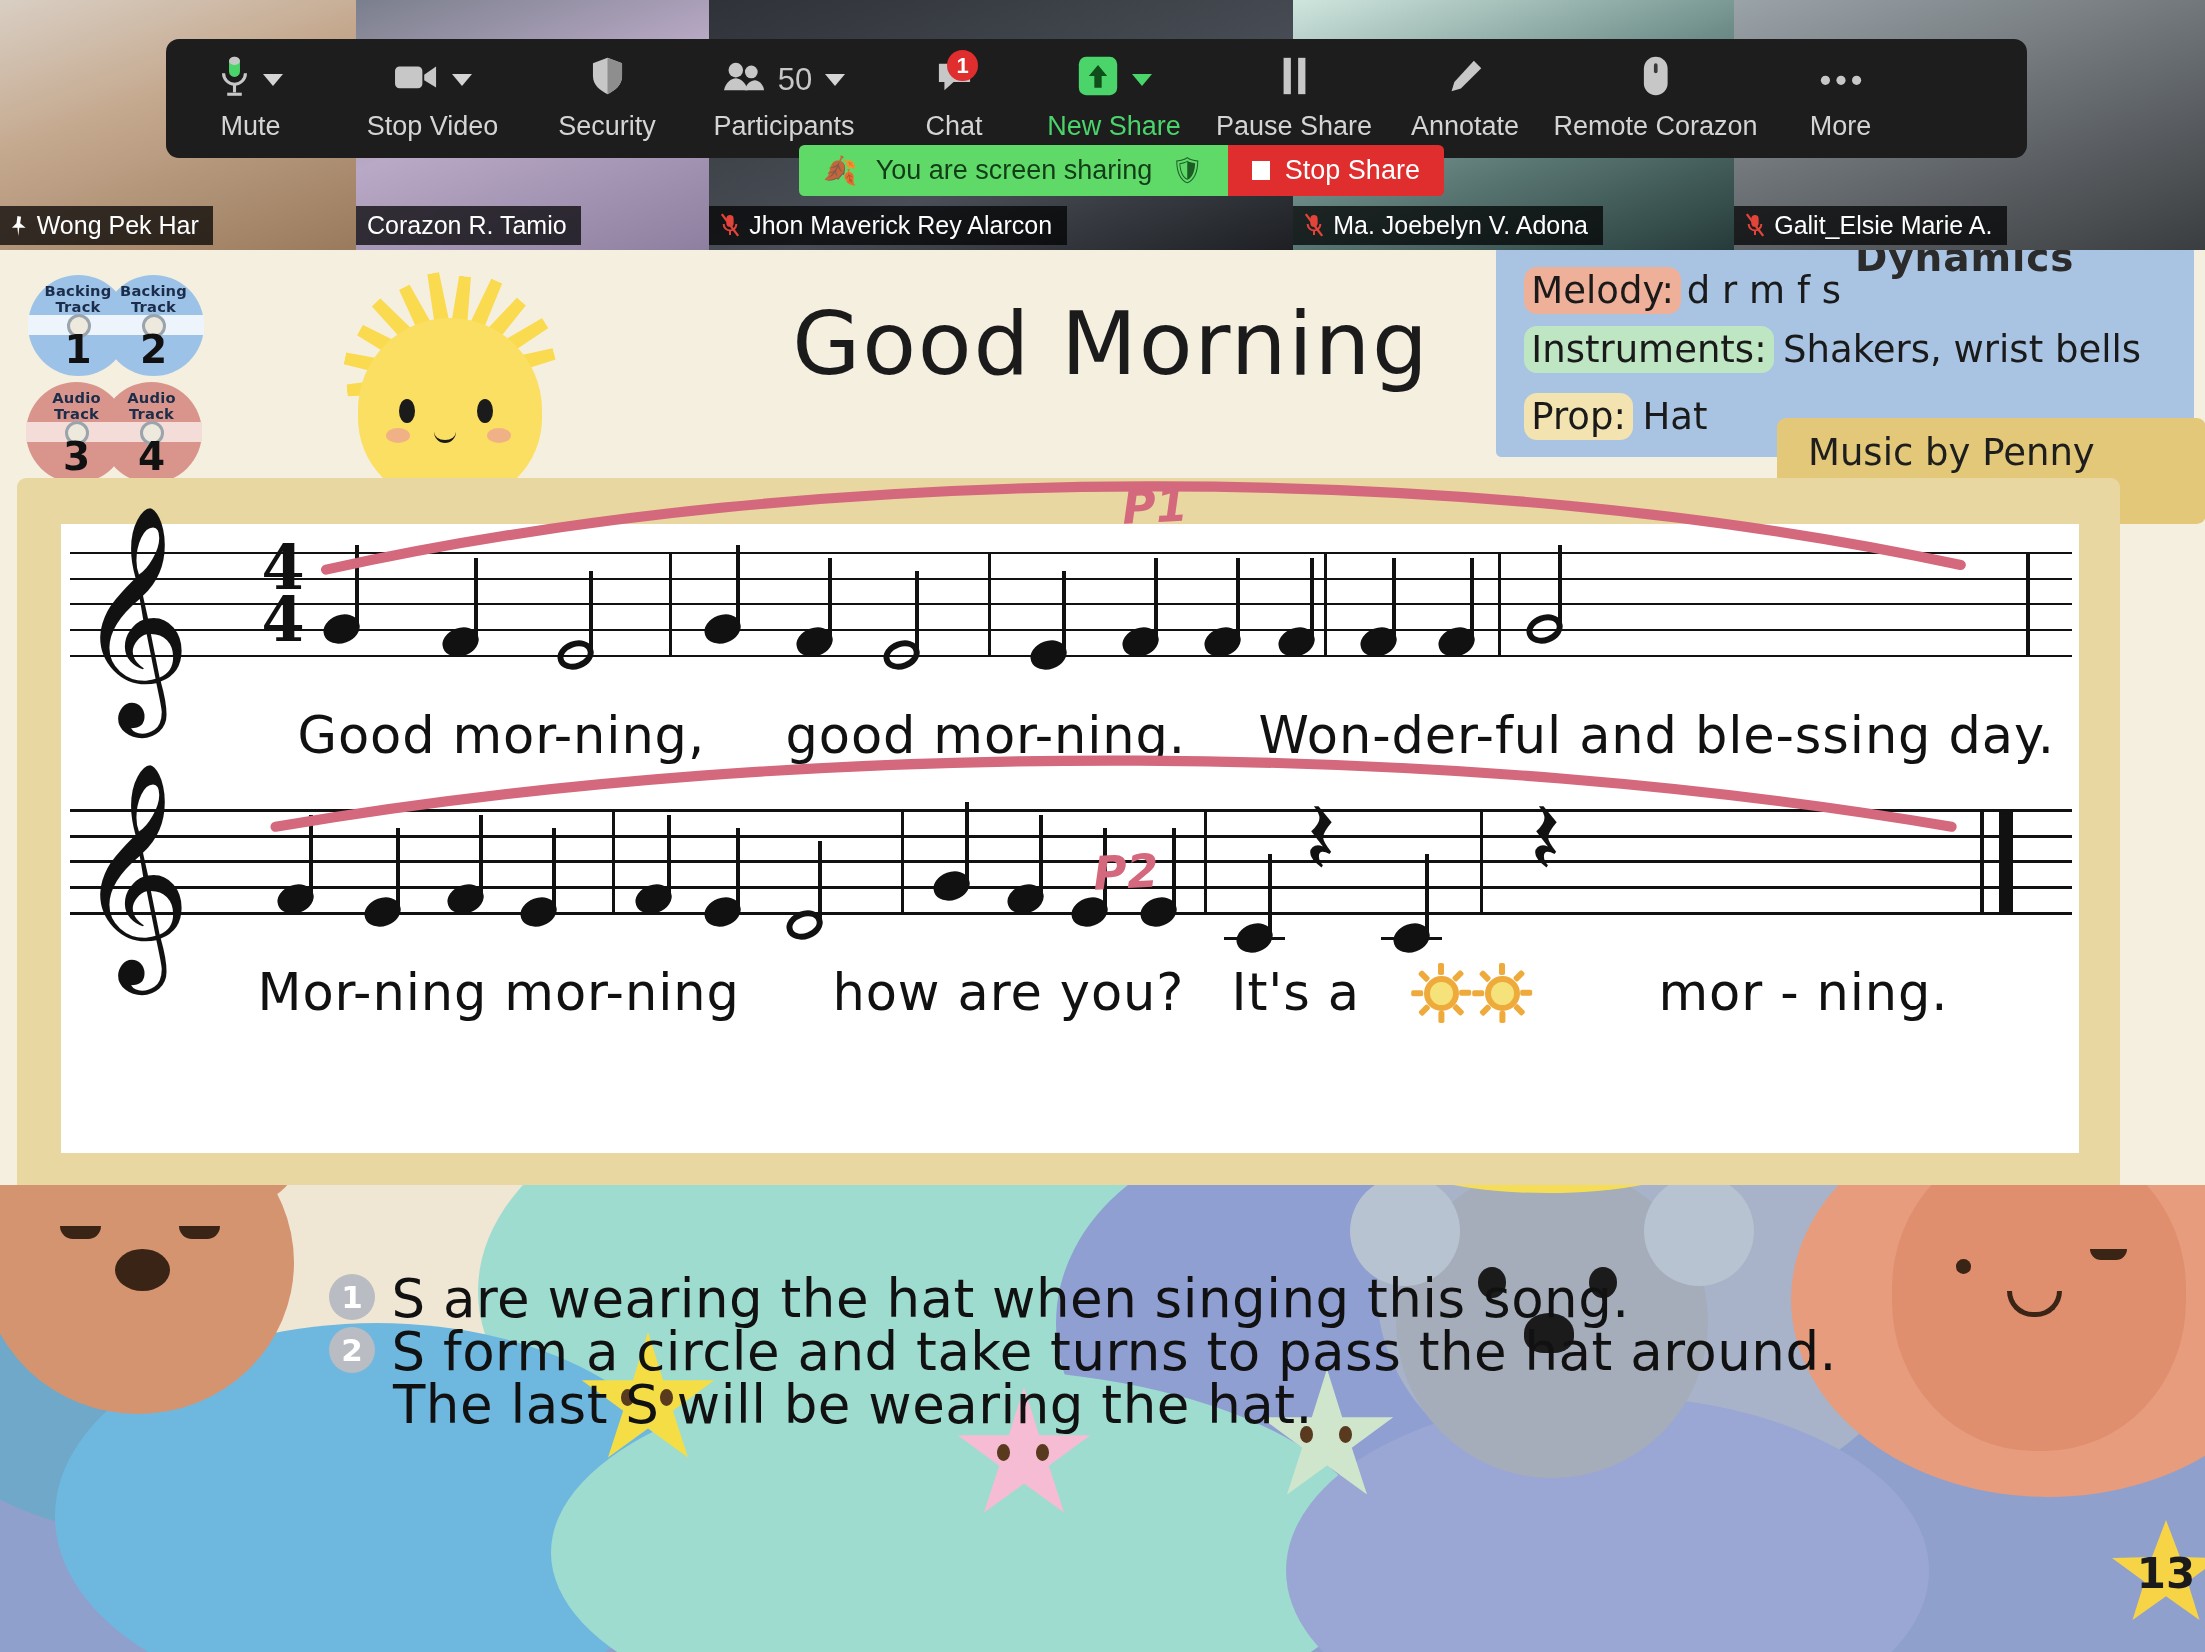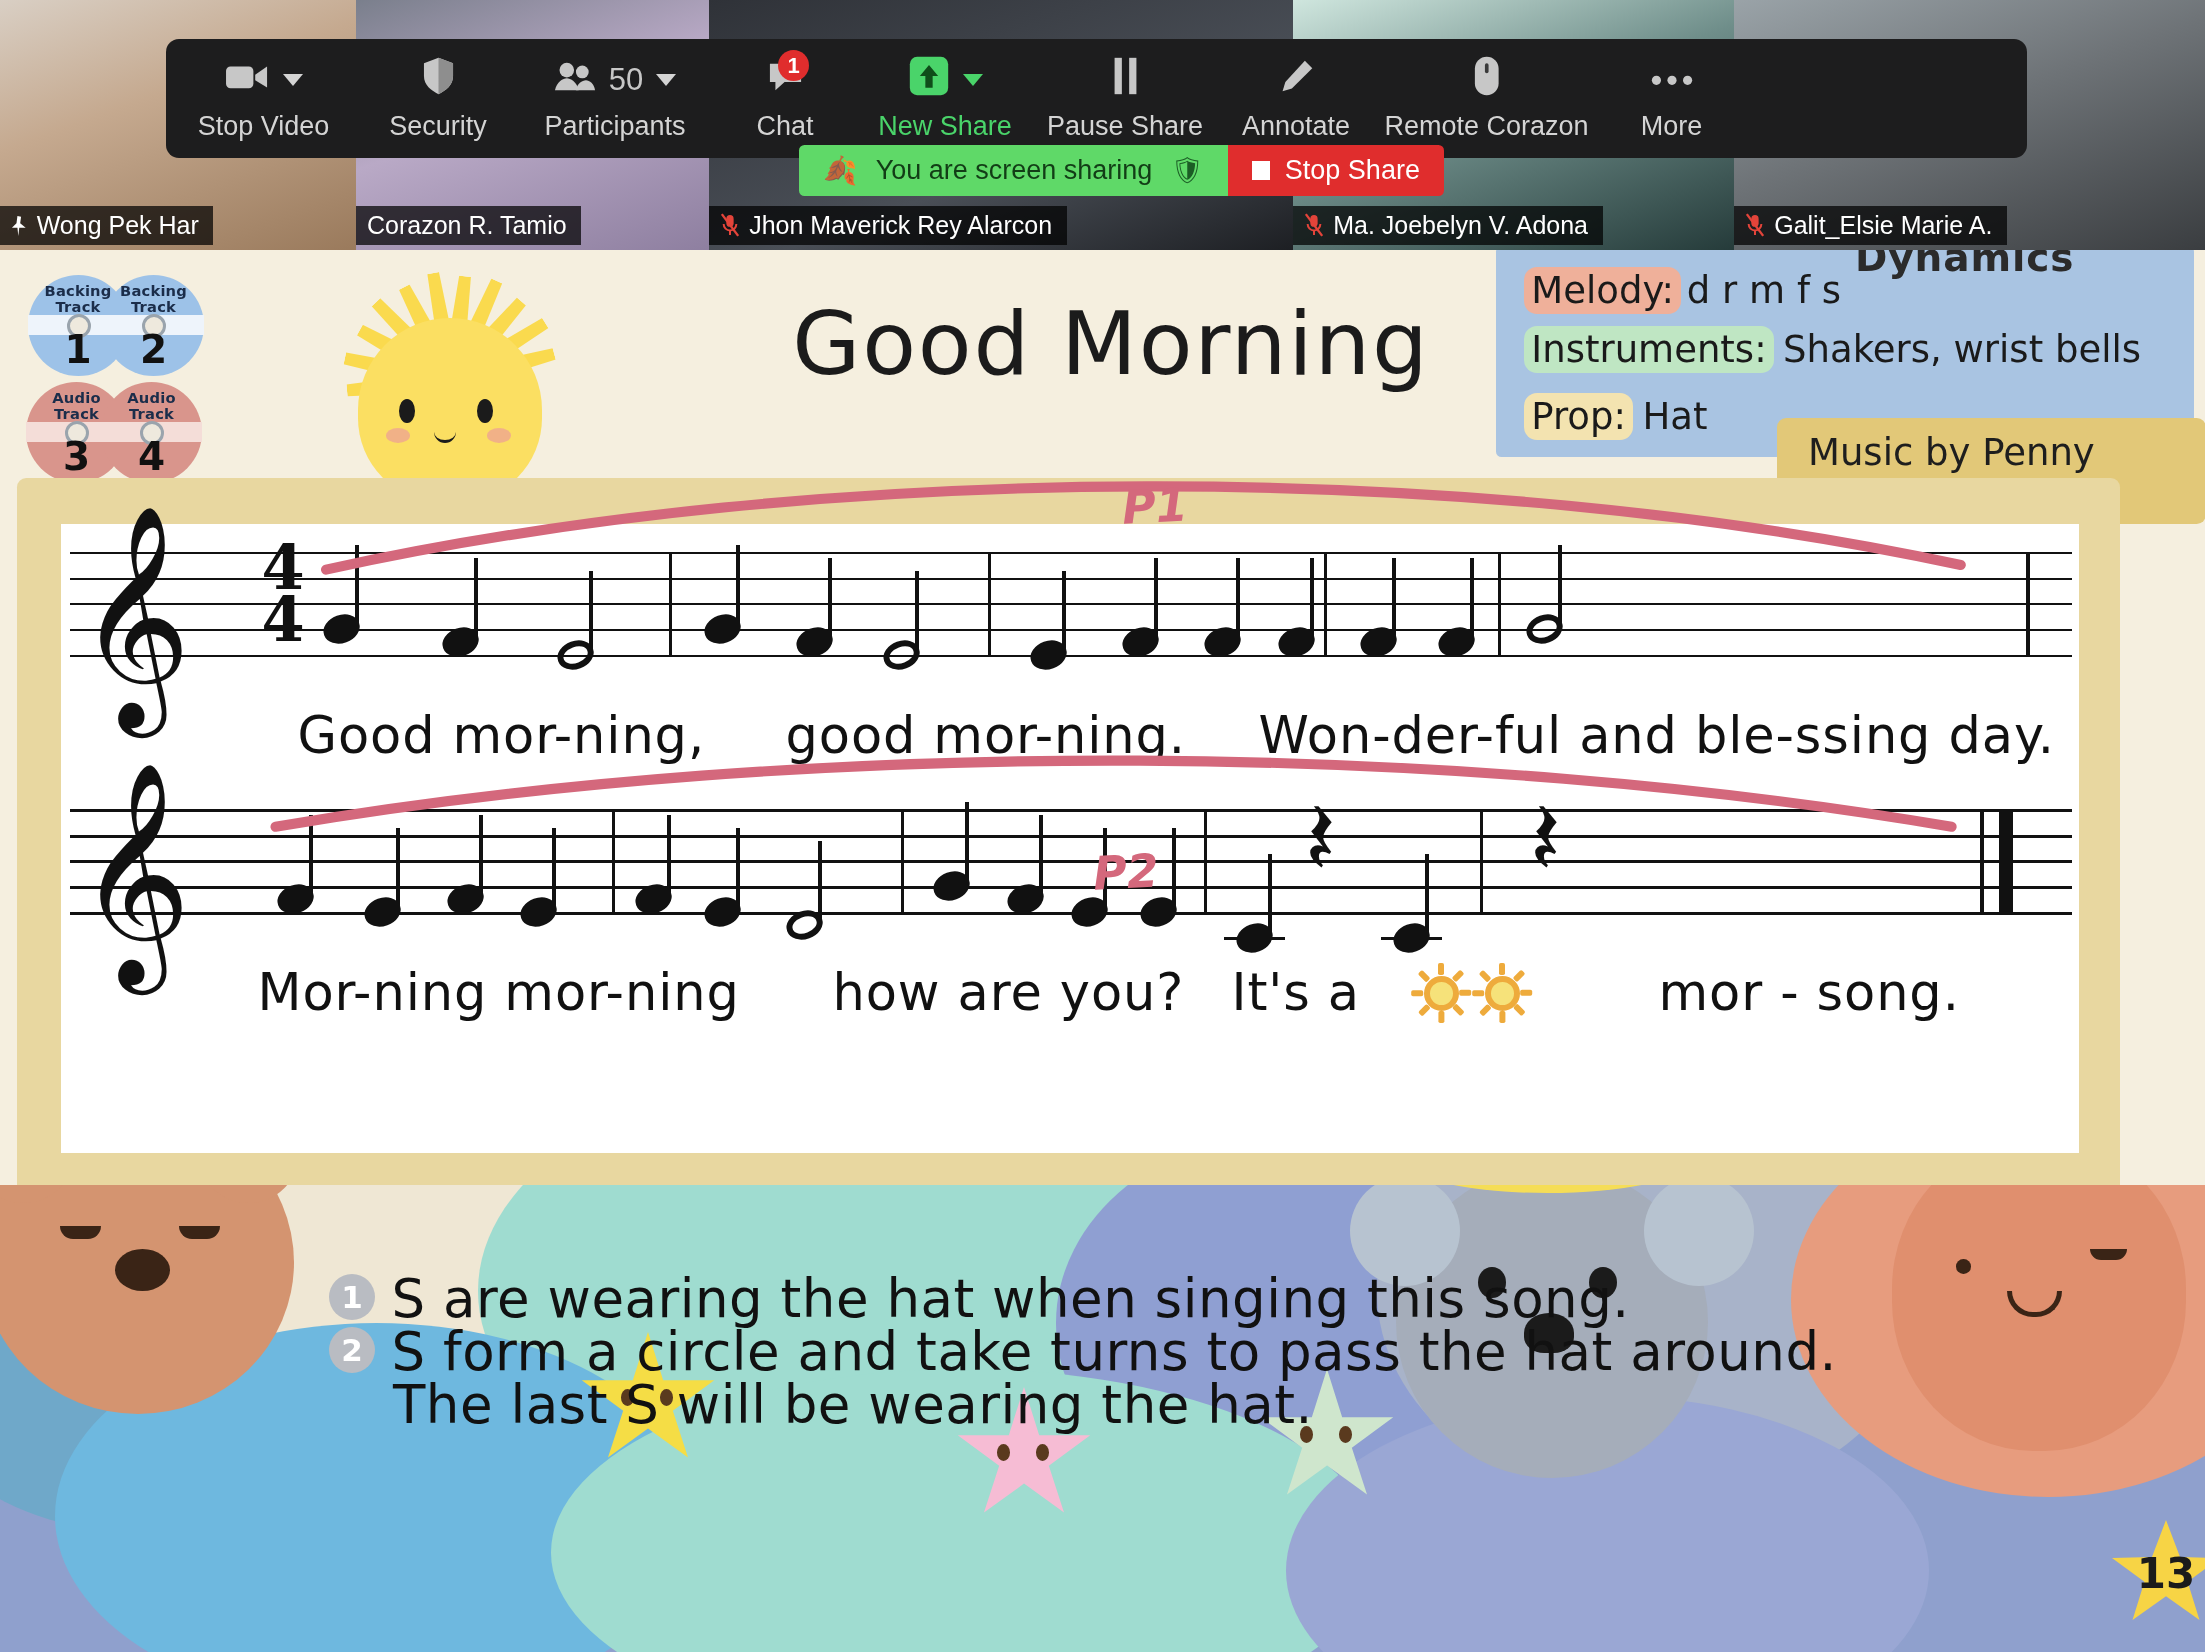--- a/index.html
+++ b/index.html
@@ -462,21 +462,21 @@
           </div>
       </div>
 
       <div id="lyrics-host">
           <div class="lyric" style="left: 237px; top: 182px;">Good mor-ning,</div>
           <div class="lyric" style="left: 725px; top: 182px;">good mor-ning.</div>
           <div class="lyric" style="left: 1198px; top: 182px;">Won-der-ful and ble-ssing day.</div>
           <div class="lyric" style="left: 197px; top: 439px;">Mor-ning mor-ning</div>
           <div class="lyric" style="left: 772px; top: 439px;">how are you?</div>
           <div class="lyric" style="left: 1171px; top: 439px;">It's  a</div>
-          <div class="lyric" style="left: 1598px; top: 439px;">mor -   song.</div>
+          <div class="lyric" style="left: 1598px; top: 439px;">mor -   ning.</div>
           <div class="lyric" style="left: 1350px; top: 439px;"><span class="lyric-sun"><span class="ls-ray" style="transform:rotate(0deg)"></span><span class="ls-ray" style="transform:rotate(45deg)"></span><span class="ls-ray" style="transform:rotate(90deg)"></span><span class="ls-ray" style="transform:rotate(135deg)"></span><span class="ls-ray" style="transform:rotate(180deg)"></span><span class="ls-ray" style="transform:rotate(225deg)"></span><span class="ls-ray" style="transform:rotate(270deg)"></span><span class="ls-ray" style="transform:rotate(315deg)"></span><span class="ls-core"></span></span><span class="lyric-sun"><span class="ls-ray" style="transform:rotate(0deg)"></span><span class="ls-ray" style="transform:rotate(45deg)"></span><span class="ls-ray" style="transform:rotate(90deg)"></span><span class="ls-ray" style="transform:rotate(135deg)"></span><span class="ls-ray" style="transform:rotate(180deg)"></span><span class="ls-ray" style="transform:rotate(225deg)"></span><span class="ls-ray" style="transform:rotate(270deg)"></span><span class="ls-ray" style="transform:rotate(315deg)"></span><span class="ls-core"></span></span></div>
         </div>
     </div>
   </div>
 
   <svg style="position:absolute;left:0;top:441px;width:2206px;height:643px;pointer-events:none;" viewBox="0 0 2402 700" width="2206" height="643">
     <path d="M 355 140 C 900 20, 1600 20, 2135 135" stroke="#d4687c" stroke-width="11" fill="none" stroke-linecap="round"></path>
     <path d="M 300 420 C 900 318, 1600 330, 2125 420" stroke="#d4687c" stroke-width="11" fill="none" stroke-linecap="round"></path>
   </svg>
   <div class="arc-label" style="left:1122px; top:479px;">P1</div>
@@ -601,20 +601,33 @@
             <path d="M4 12 a7 7 0 0 0 14 0" stroke="#e3443a" stroke-width="2.2" fill="none"></path>
             <line x1="11" y1="19" x2="11" y2="24" stroke="#e3443a" stroke-width="2.2"></line>
             <line x1="2" y1="1" x2="20" y2="25" stroke="#e3443a" stroke-width="2.6"></line>
           </svg></span>
         <span>Galit_Elsie Marie A.</span>
       </div>
     </div>
   </div>
 
 <div id="toolbar">
+    <div class="tb-item" style="width: 169px;">
+      <div class="tb-icon">
+        <span style="position:relative;display:inline-block;"><svg width="31" height="44" viewBox="0 0 34 48">
+            <rect x="11" y="3" width="12" height="22" rx="6" fill="#4ad46a"></rect>
+            <rect x="11" y="3" width="12" height="9" rx="6" fill="#c7c7c7"></rect>
+            <path d="M5 21 a12 12 0 0 0 24 0" stroke="#c7c7c7" stroke-width="3.4" fill="none"></path>
+            <line x1="17" y1="33" x2="17" y2="42" stroke="#c7c7c7" stroke-width="3.4"></line>
+            <line x1="9" y1="44" x2="25" y2="44" stroke="#c7c7c7" stroke-width="3.4"></line>
+          </svg></span>
+        <span class="chev"></span>
+      </div>
+      <div class="tb-label">Mute</div>
+    </div>
     <div class="tb-item" style="width: 195px;">
       <div class="tb-icon">
         <span style="position:relative;display:inline-block;"><svg width="46" height="31" viewBox="0 0 50 34">
             <rect x="2" y="6" width="30" height="24" rx="5" fill="#c7c7c7"></rect>
             <path d="M34 15 L47 6 L47 29 L34 21 Z" fill="#c7c7c7"></path>
           </svg></span>
         <span class="chev"></span>
       </div>
       <div class="tb-label">Stop Video</div>
     </div>

